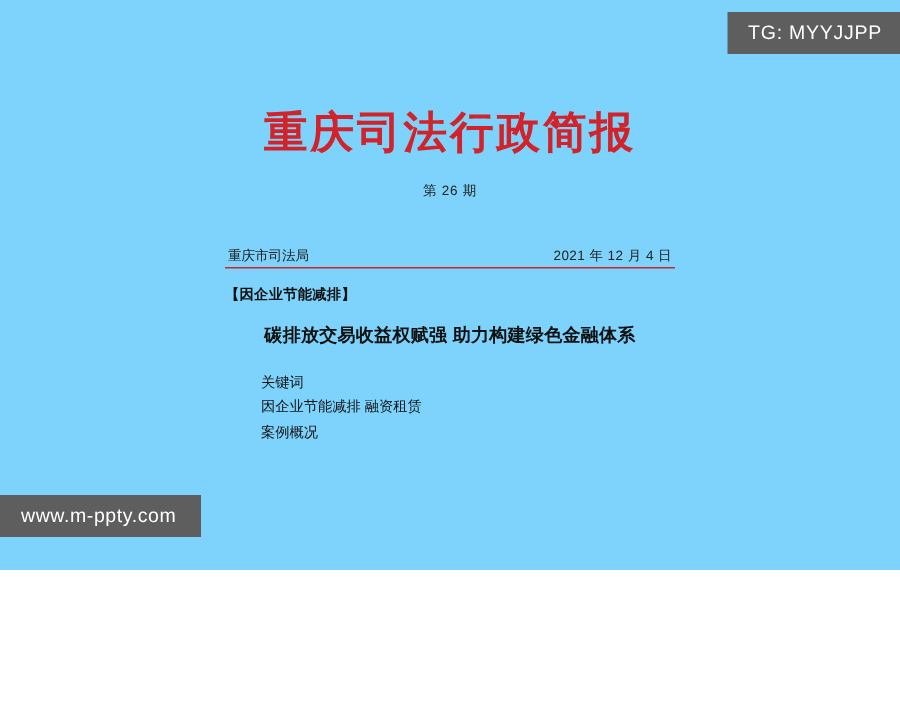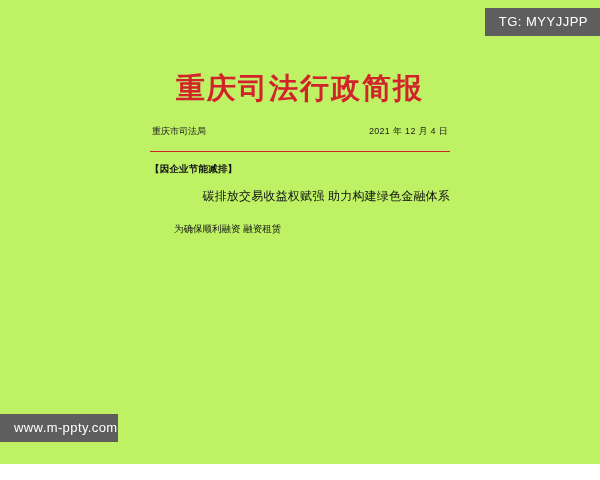--- a/index.html
+++ b/index.html
@@ -12,22 +12,22 @@
     background: #ffffff;
     font-family: "Liberation Sans", sans-serif;
     position: relative;
     overflow: hidden;
   }
 
   .page {
     position: absolute;
     left: 0; top: 0;
     width: 600px;
-    height: 464px;
-    background: #bef264;
+    height: 380px;
+    background: #7dd3fc;
   }
 
   
   .tg-tag {
     position: absolute;
     right: 0;
     top: 8px;
     background: #5e5e5e;
     color: #ffffff;
     font-size: 13px;
@@ -38,21 +38,21 @@
 
   
   .site-tag {
     position: absolute;
     left: 0;
     bottom: 22px;
     background: #5e5e5e;
     color: #ffffff;
     font-size: 13px;
     letter-spacing: 0.4px;
-    padding: 6px 0 7px 14px;
+    padding: 6px 16px 7px 14px;
     font-family: "Liberation Sans", sans-serif;
   }
 
   .doc {
     position: absolute;
     left: 150px;
     top: 60px;
     width: 300px;
   }
 
@@ -70,49 +70,49 @@
 
   .issue {
     text-align: center;
     font-size: 9px;
     color: #222;
     margin-top: 16px;
     letter-spacing: 0.5px;
   }
 
   .meta-row {
-    margin-top: 20px;
+    margin-top: 30px;
     display: flex;
     justify-content: space-between;
     align-items: flex-start;
     font-size: 9px;
     color: #222;
-    padding: 0 2px 12px 2px;
+    padding: 0 2px 0 2px;
   }
   .meta-row .right { letter-spacing: 0.3px; }
 
   .red-rule {
     border-top: 1.6px solid #d2232a;
     margin-top: 1px;
   }
 
   .column-note {
     margin-top: 11px;
     font-size: 9.5px;
     color: #111;
     font-weight: bold;
     letter-spacing: 0.2px;
   }
 
   .headline {
     margin-top: 12px;
     font-size: 12px;
-    font-weight: normal;
+    font-weight: bold;
     color: #111;
-    text-align: right;
+    text-align: center;
     letter-spacing: 0.2px;
     line-height: 1.4;
   }
 
   .body {
     margin-top: 16px;
     padding-left: 24px;
     font-size: 9.5px;
     line-height: 1.72;
     color: #111;
@@ -131,32 +131,35 @@
 <body>
 
 <div class="page">
 
   <div class="tg-tag">TG: MYYJJPP</div>
 
   <div class="doc">
 
     <div class="masthead">重庆司法行政简报</div>
 
+    <div class="issue">第 26 期</div>
 
     <div class="meta-row">
       <span class="left">重庆市司法局</span>
       <span class="right">2021 年 12 月 4 日</span>
     </div>
     <div class="red-rule"></div>
 
     <div class="column-note">【因企业节能减排】</div>
 
     <div class="headline">碳排放交易收益权赋强 助力构建绿色金融体系</div>
 
     <div class="body">
-      <p class="kw-list">为确保顺利融资  融资租赁</p>
+      <p class="kw-title">关键词</p>
+      <p class="kw-list">因企业节能减排  融资租赁</p>
+      <p class="sec">案例概况</p>
     </div>
 
   </div>
 
   <div class="site-tag">www.m-ppty.com</div>
 
 </div>
 
 </body></html>

